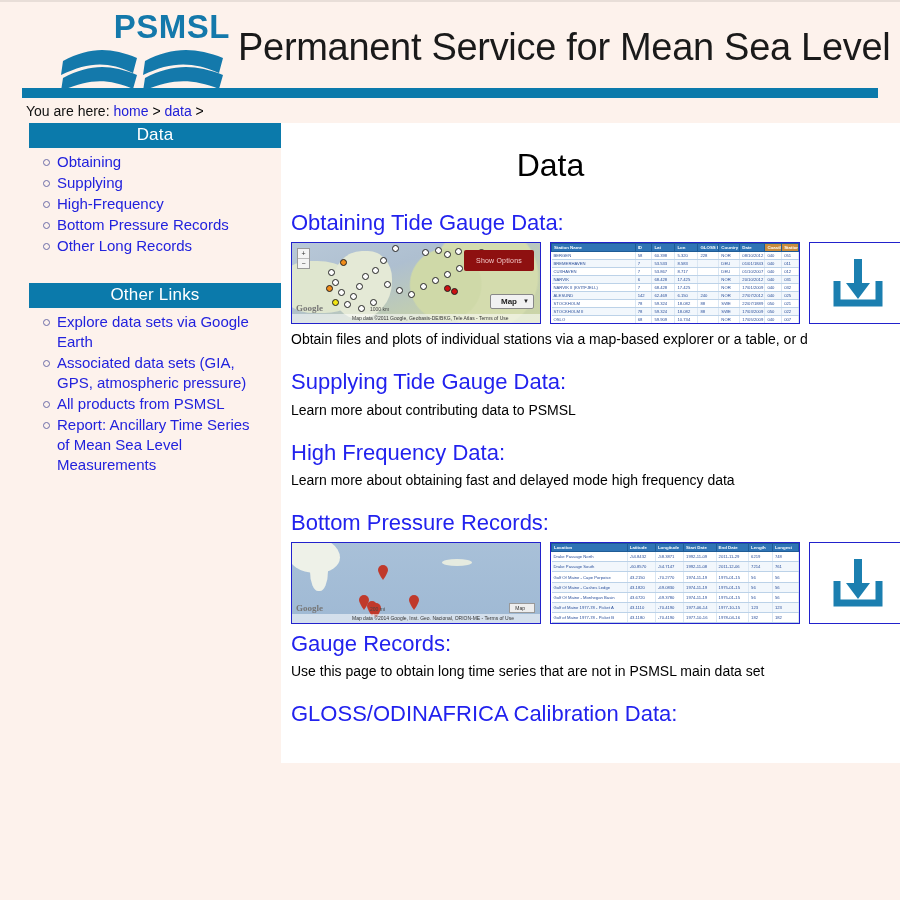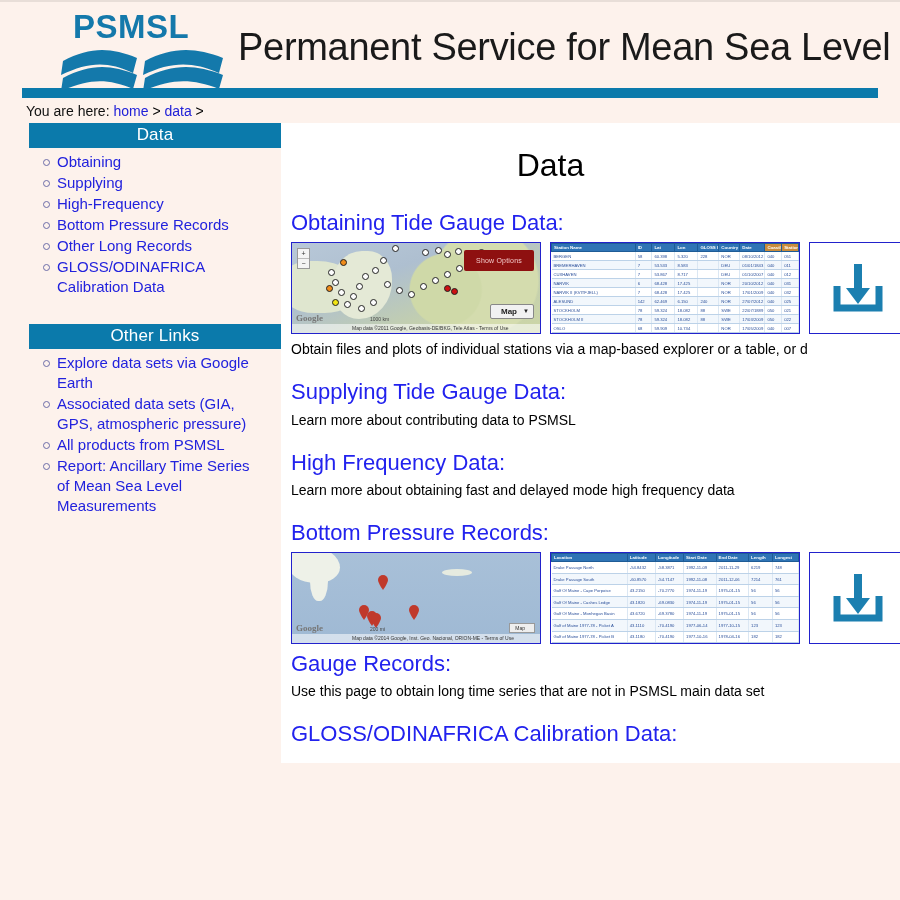--- a/index.html
+++ b/index.html
@@ -38,21 +38,21 @@
     top: 6px;
     width: 175px;
     height: 80px;
   }
   .logo-word {
     font-family: "Liberation Sans", sans-serif;
     font-size: 33px;
     font-weight: 700;
     color: #1479ab;
     letter-spacing: 0.5px;
-    text-align: left;
+    text-align: right;
     line-height: 1;
     padding-top: 2px;
     padding-left: 18px;
   }
   .logo-waves {
     margin-top: 2px;
   }
   .site-title {
     position: absolute;
     left: 238px;
@@ -172,21 +172,21 @@
     overflow: hidden;
   }
   .thumb-row {
     display: flex;
     gap: 9px;
     margin-bottom: 7px;
   }
   .thumb {
     border: 1px solid #2222cc;
     box-sizing: border-box;
-    height: 92px;
+    height: 82px;
     overflow: hidden;
     position: relative;
     background: #fff;
     flex: 0 0 auto;
   }
   .thumb-map { width: 250px; }
   .thumb-table { width: 250px; }
   .thumb-dl { width: 98px; }
 
   
@@ -373,21 +373,20 @@
     <div class="sidebar">
 
       <div class="panel">
         <div class="panel-head">Data</div>
         <ul class="panel-list">
           <li><a href="#">Obtaining</a></li>
           <li><a href="#">Supplying</a></li>
           <li><a href="#">High-Frequency</a></li>
           <li><a href="#">Bottom Pressure Records</a></li>
           <li><a href="#">Other Long Records</a></li>
-          <li><a href="#">GLOSS/ODINAFRICA Calibration Data</a></li>
         </ul>
       </div>
 
       <div class="panel-gap"></div>
 
       <div class="panel">
         <div class="panel-head">Other Links</div>
         <ul class="panel-list">
           <li><a href="#">Explore data sets via Google Earth</a></li>
           <li><a href="#">Associated data sets (GIA, GPS, atmospheric pressure)</a></li>

